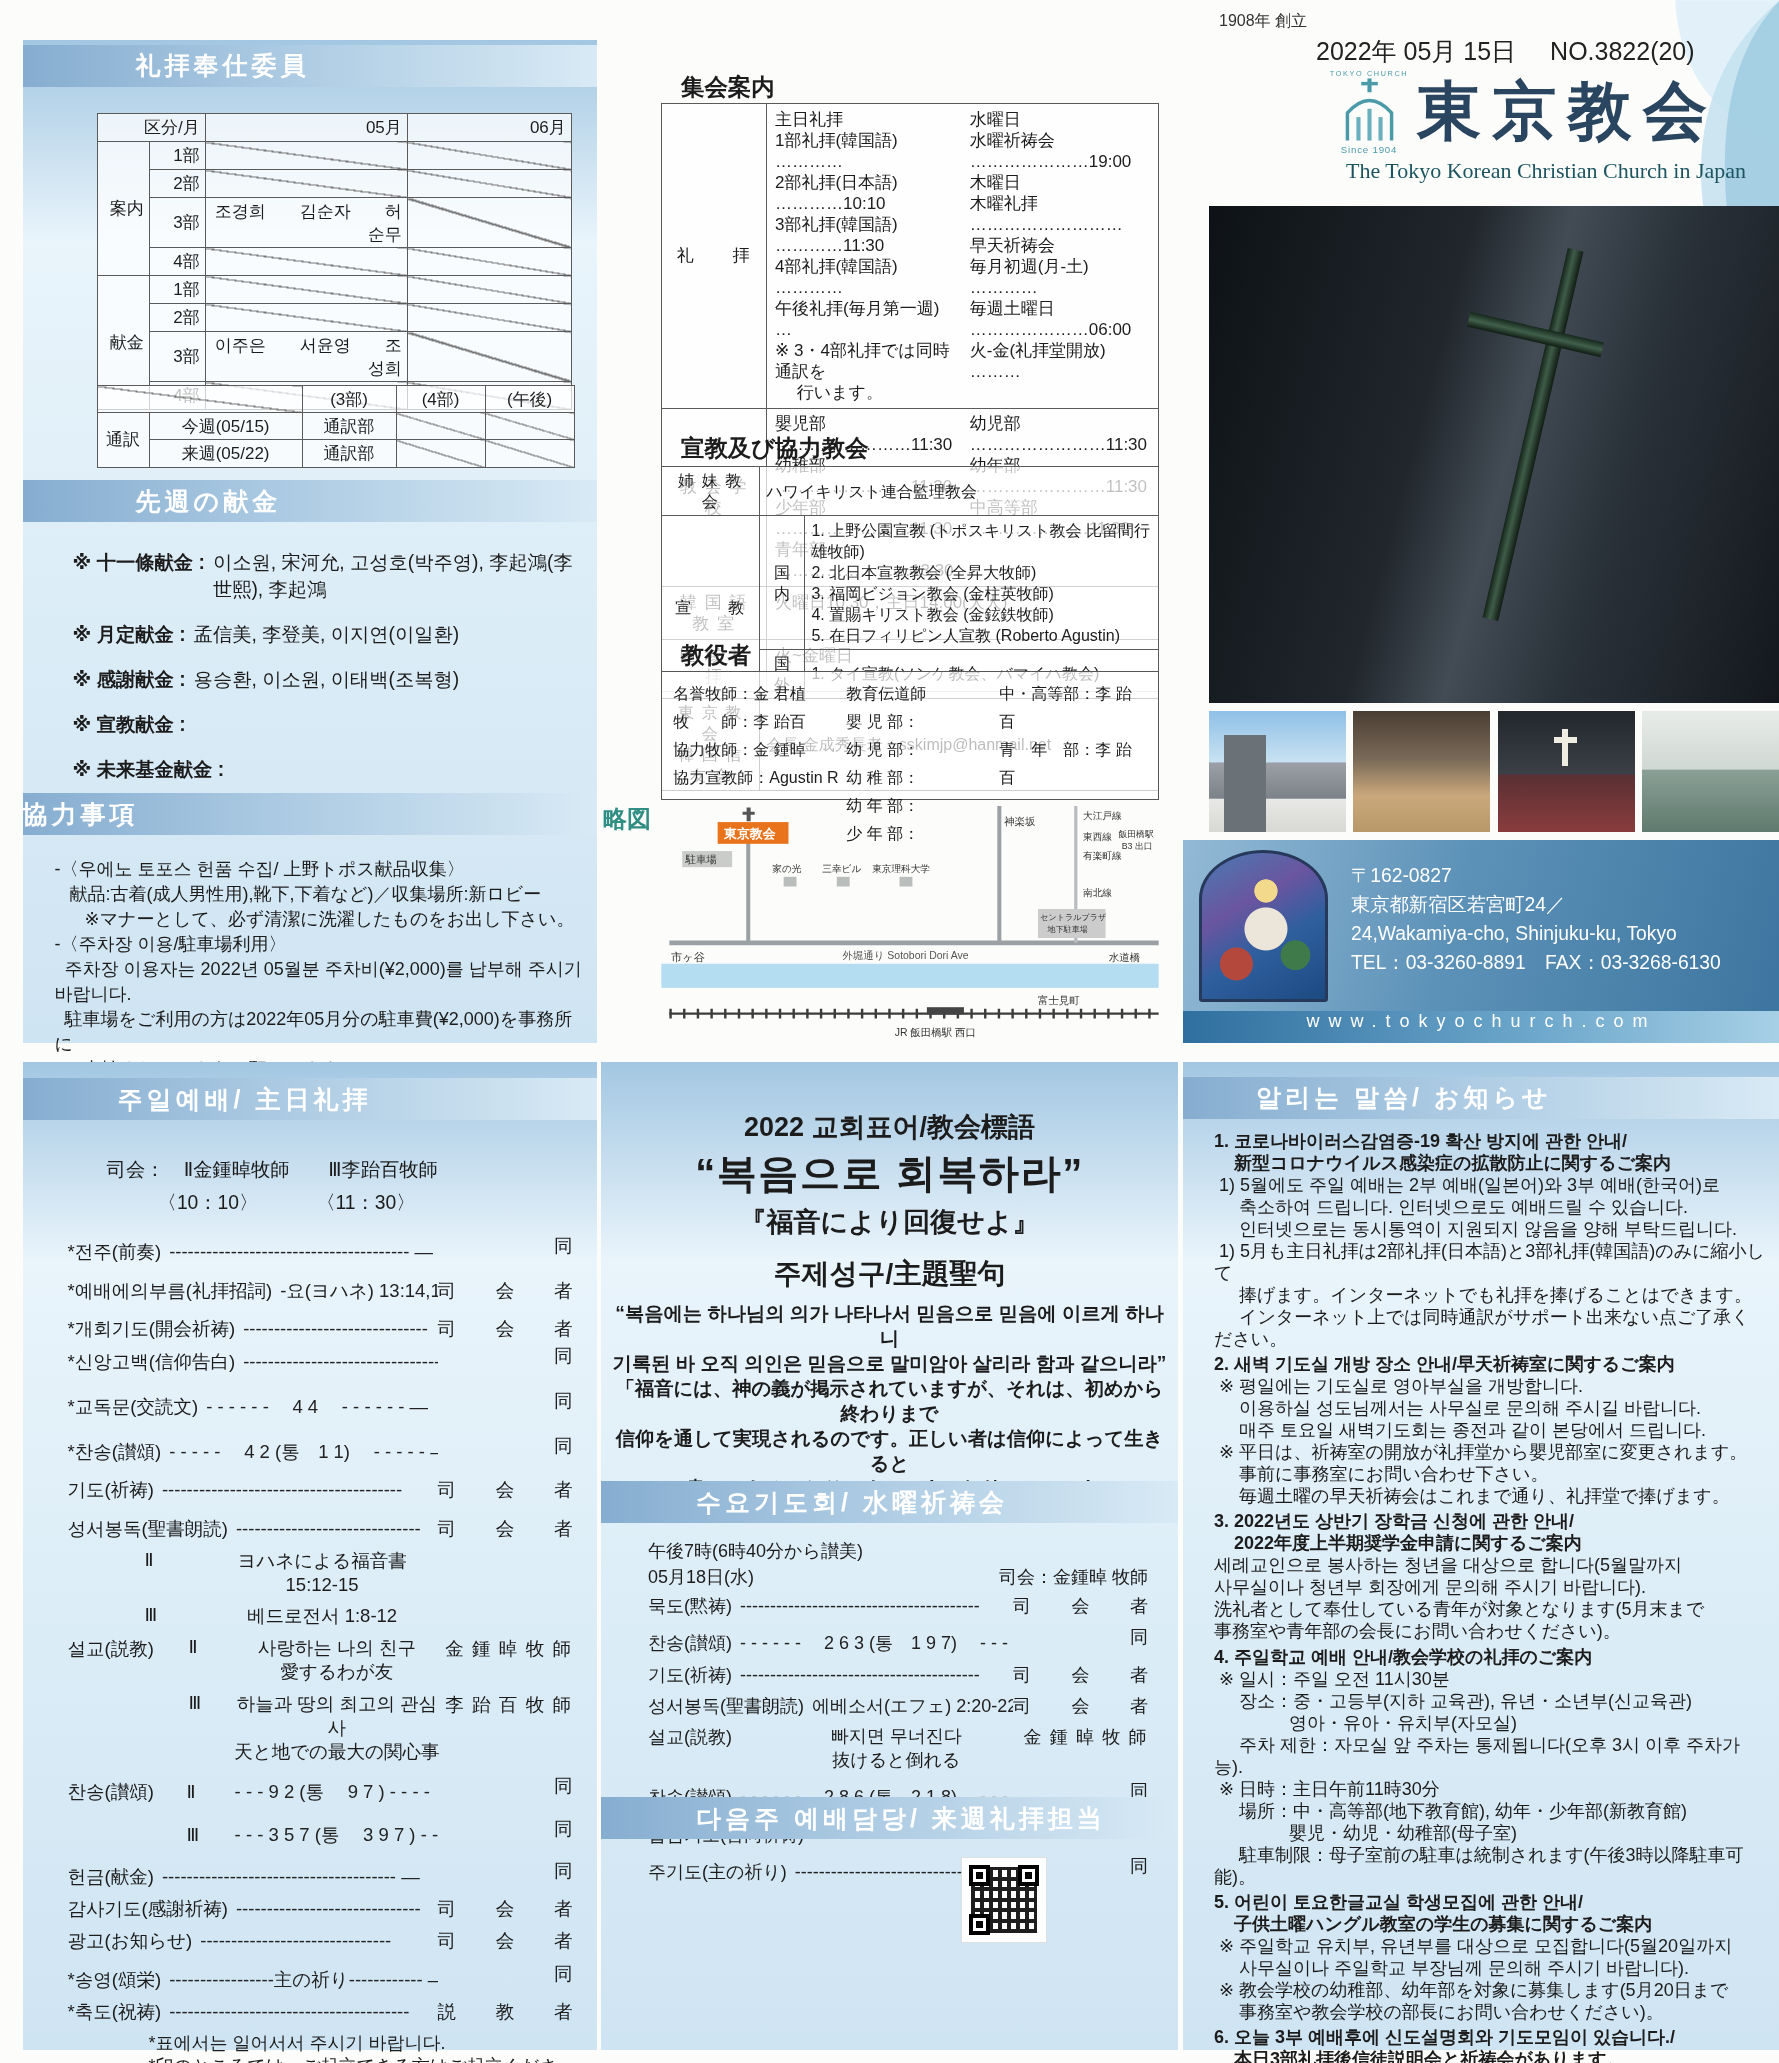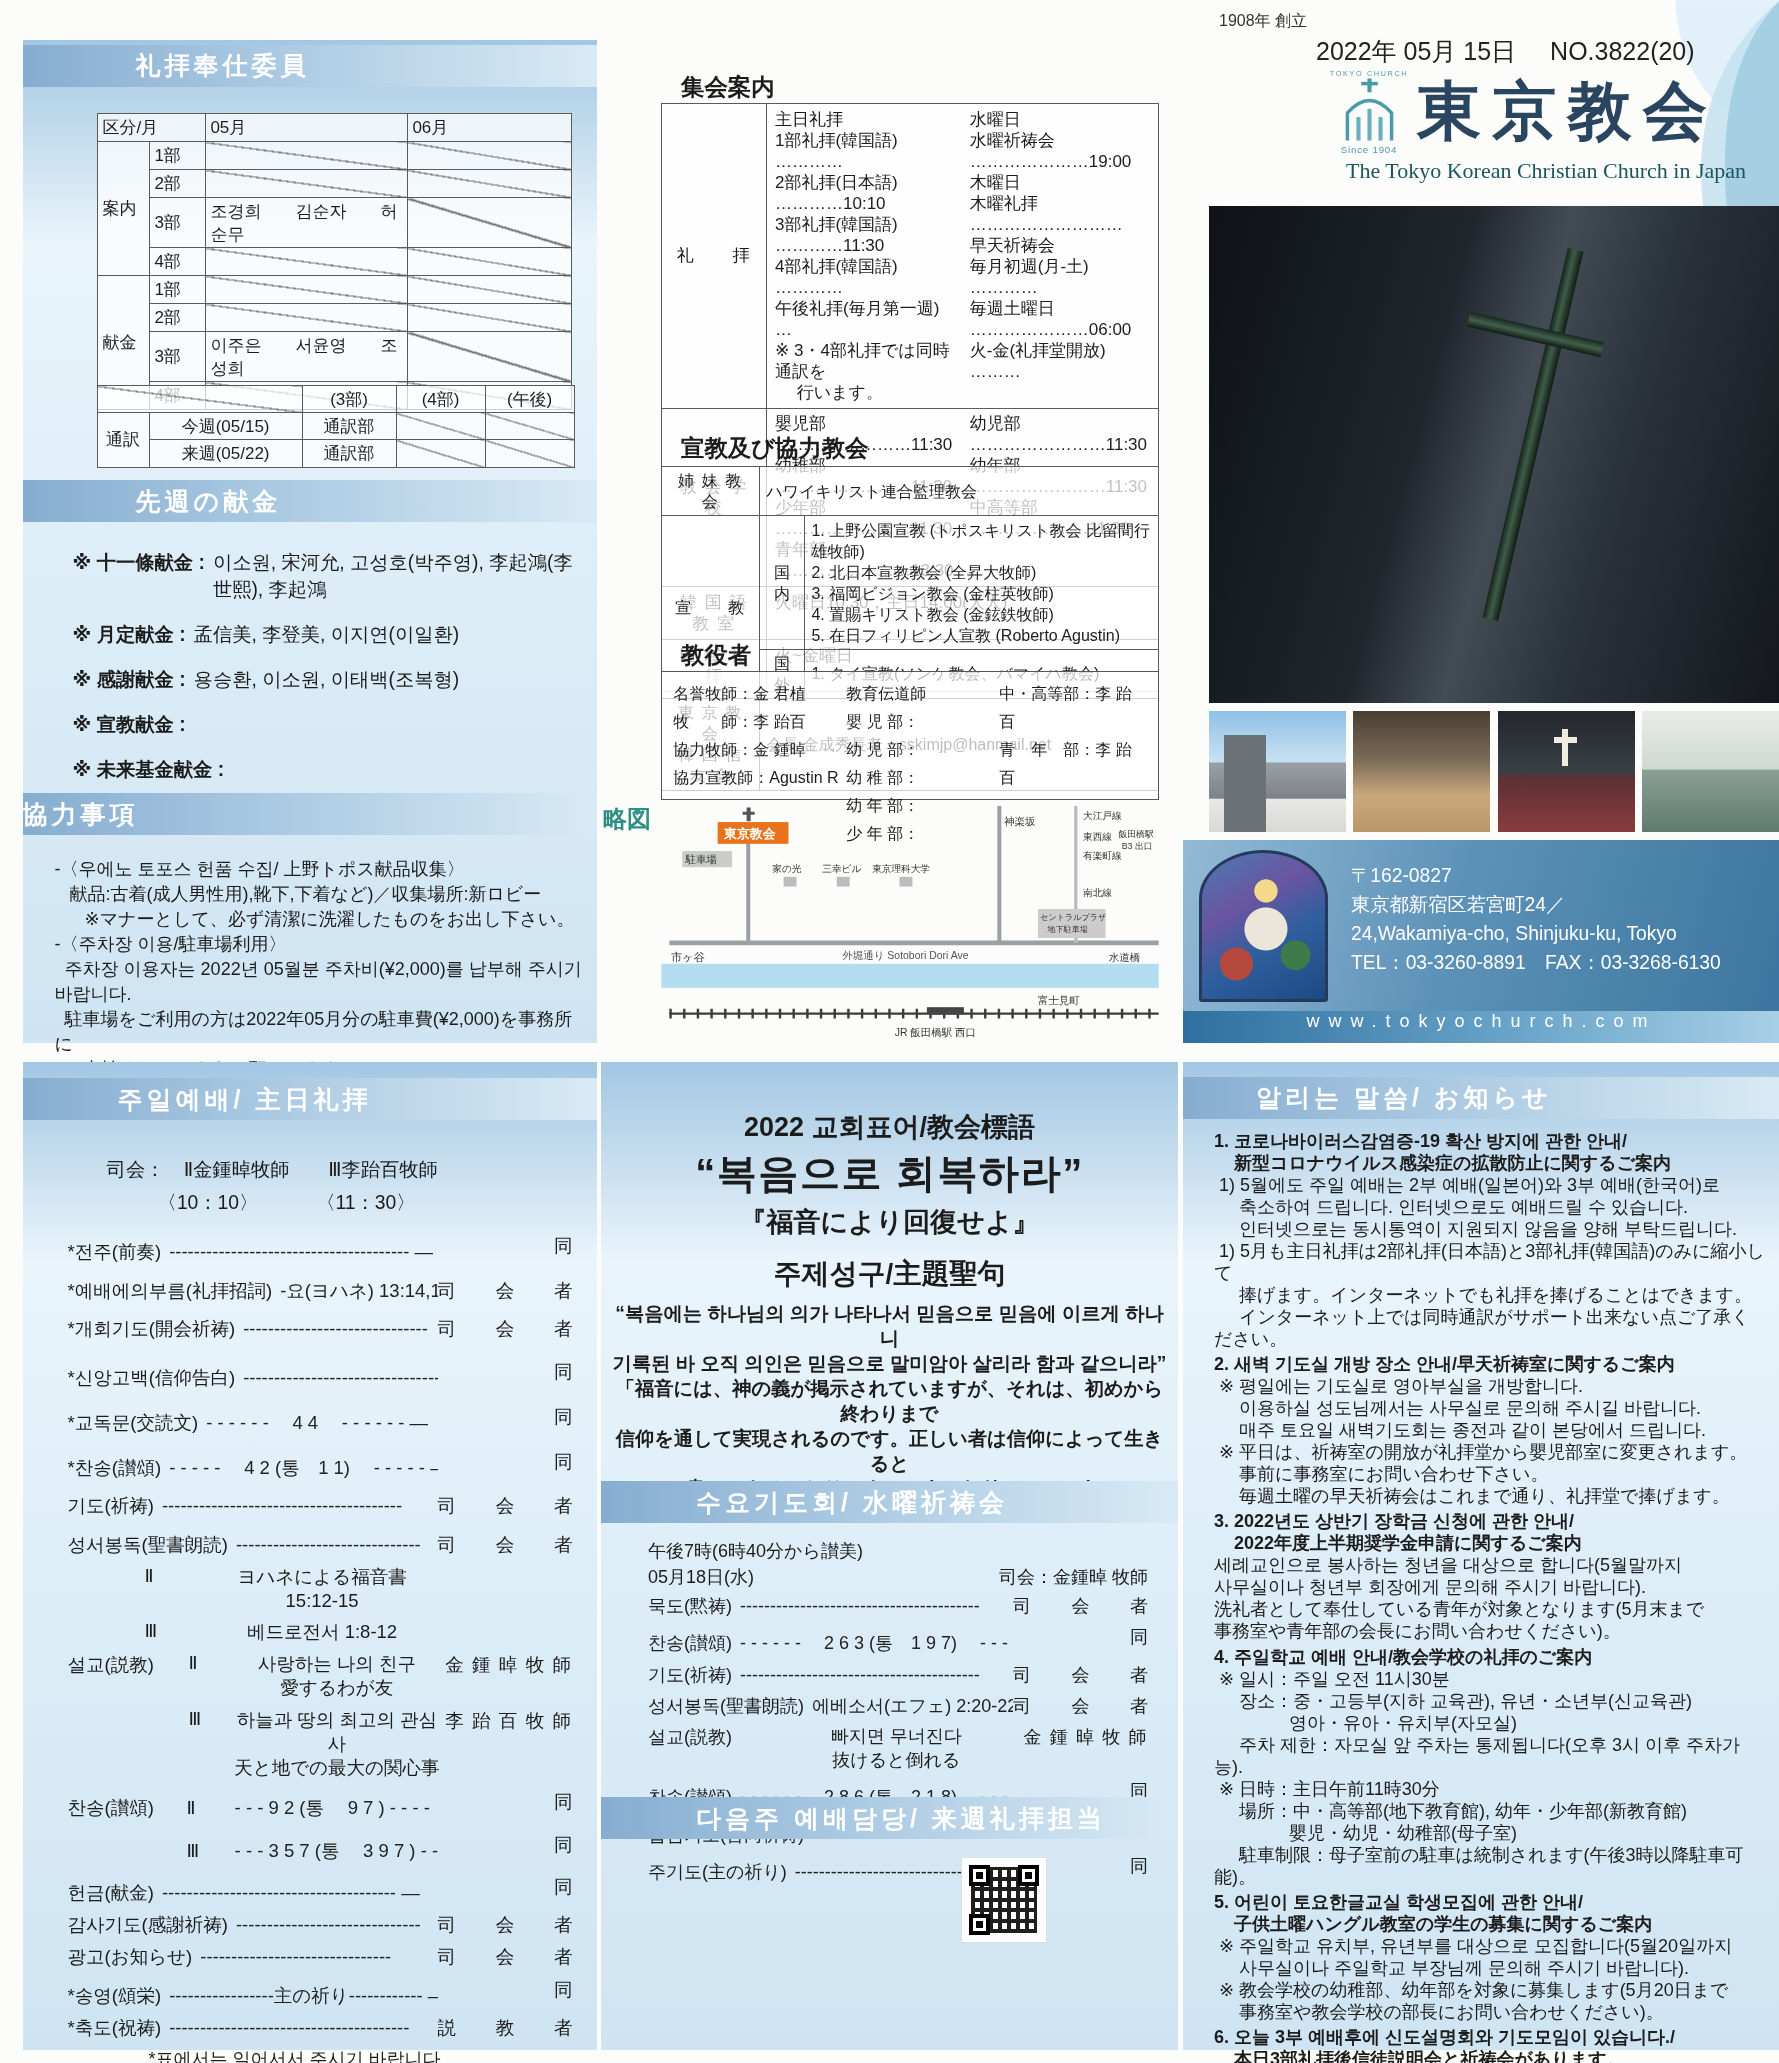--- a/index.html
+++ b/index.html
@@ -12,21 +12,21 @@
   .band { position:absolute; left:0; width:100%; height:42px; color:#fff; font-weight:bold;
     font-size:25px; letter-spacing:4px; display:flex; align-items:center;
     background:linear-gradient(90deg,#86add0 0%,#a6c6e0 38%,#d8eaf5 100%); }
   .pre { white-space:pre-wrap; }
 
   
   table { border-collapse:collapse; background:rgba(255,255,255,.72); }
   td,th { border:1.6px solid #5a5a5a; font-weight:normal; font-size:17px; padding:1.6px 4.8px; }
   .slash { background-image:linear-gradient(to top right,
             rgba(0,0,0,0) 48.8%, #777 48.8%, #777 51.2%, rgba(0,0,0,0) 51.2%); }
-  .ctable td { height:28px; text-align:left; }
+  .ctable td { height:28px; text-align:right; }
   .ctable .cat { width:52px; }
   .ctable .part { width:56px; }
   .ctable .m1 { width:202px; }
   .ctable .m2 { width:164px; }
   .itable td { height:27px; text-align:center; }
 
   .mtable td { vertical-align:top; font-size:17px; line-height:21px; padding:4.8px 8px; }
   .mtable .rl { text-align:center; vertical-align:middle; width:105px; letter-spacing:1.6px; }
   .two-col { display:flex; gap:14.5px; }
   .two-col > div { flex:1; }
@@ -418,21 +418,21 @@
       </div>
     <div class="lit-row" style="margin-bottom:13.7px;">
         <span class="lit-label">*예배에의부름(礼拝招詞)</span>
         <span class="lit-mid">-요(ヨハネ) 13:14,15-</span>
         <span class="lit-right">
           <span>司</span>
           <span>会</span>
           <span>者</span>
         </span>
       </div>
-    <div class="lit-row" style="margin-bottom:18px;">
+    <div class="lit-row" style="margin-bottom:2px;">
         <span class="lit-label">*개회기도(開会祈祷)</span>
         <span class="lit-mid">------------------------------</span>
         <span class="lit-right">
           <span>司</span>
           <span>会</span>
           <span>者</span>
         </span>
       </div>
     <div class="lit-row" style="margin-bottom:13.7px;">
         <span class="lit-label">*신앙고백(信仰告白)</span>

